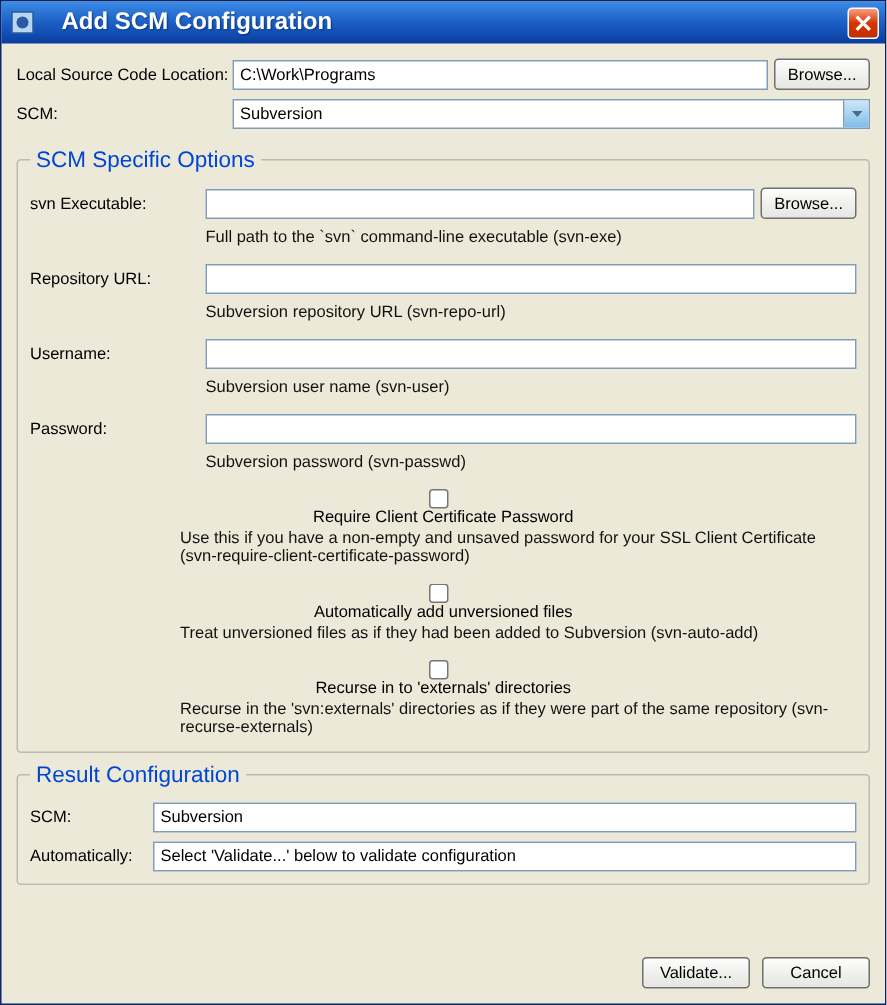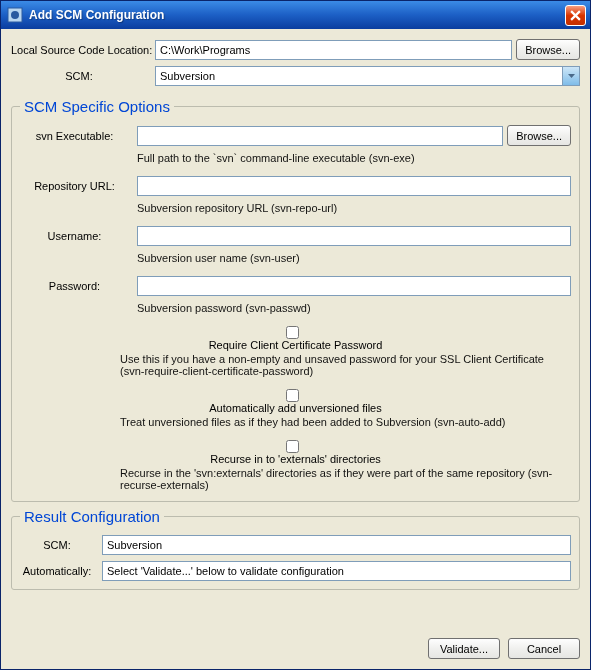--- a/index.html
+++ b/index.html
@@ -25,22 +25,23 @@
   }
   .titlebar .app-icon {
     width: 16px; height: 16px;
     margin-right: 6px;
     display: inline-flex; align-items: center; justify-content: center;
   }
   .titlebar .app-icon svg { width:16px; height:16px; }
   .titlebar .title {
     flex: 1;
     font-weight: bold;
-    font-size: 12px;
+    font-size: 16px;
     text-shadow: 1px 1px 1px rgba(0,0,0,0.3);
+    margin-left: 12px;
   }
   .titlebar .close-btn {
     width: 21px; height: 21px;
     background: linear-gradient(to bottom, #f89e81, #d93400 50%, #c32f00);
     border: 1px solid #fff;
     border-radius: 3px;
     display: flex; align-items:center; justify-content:center;
     cursor: pointer;
   }
   .titlebar .close-btn svg { width:11px; height:11px; }
@@ -48,21 +49,21 @@
     flex: 1;
     padding: 10px;
     display: flex; flex-direction: column;
   }
   .form-row {
     display: flex; align-items: center;
     margin-bottom: 6px;
     gap: 4px;
   }
   .lbl {
-    text-align: center;
+    text-align: left;
     padding-right: 4px;
     white-space: nowrap;
   }
   .lbl.w140 { width: 140px; }
   .lbl.w113 { width: 113px; }
   .lbl.w80 { width: 78px; }
   input[type=text], input[type=password] {
     height: 20px;
     border: 1px solid #7f9db9;
     padding: 1px 4px;

